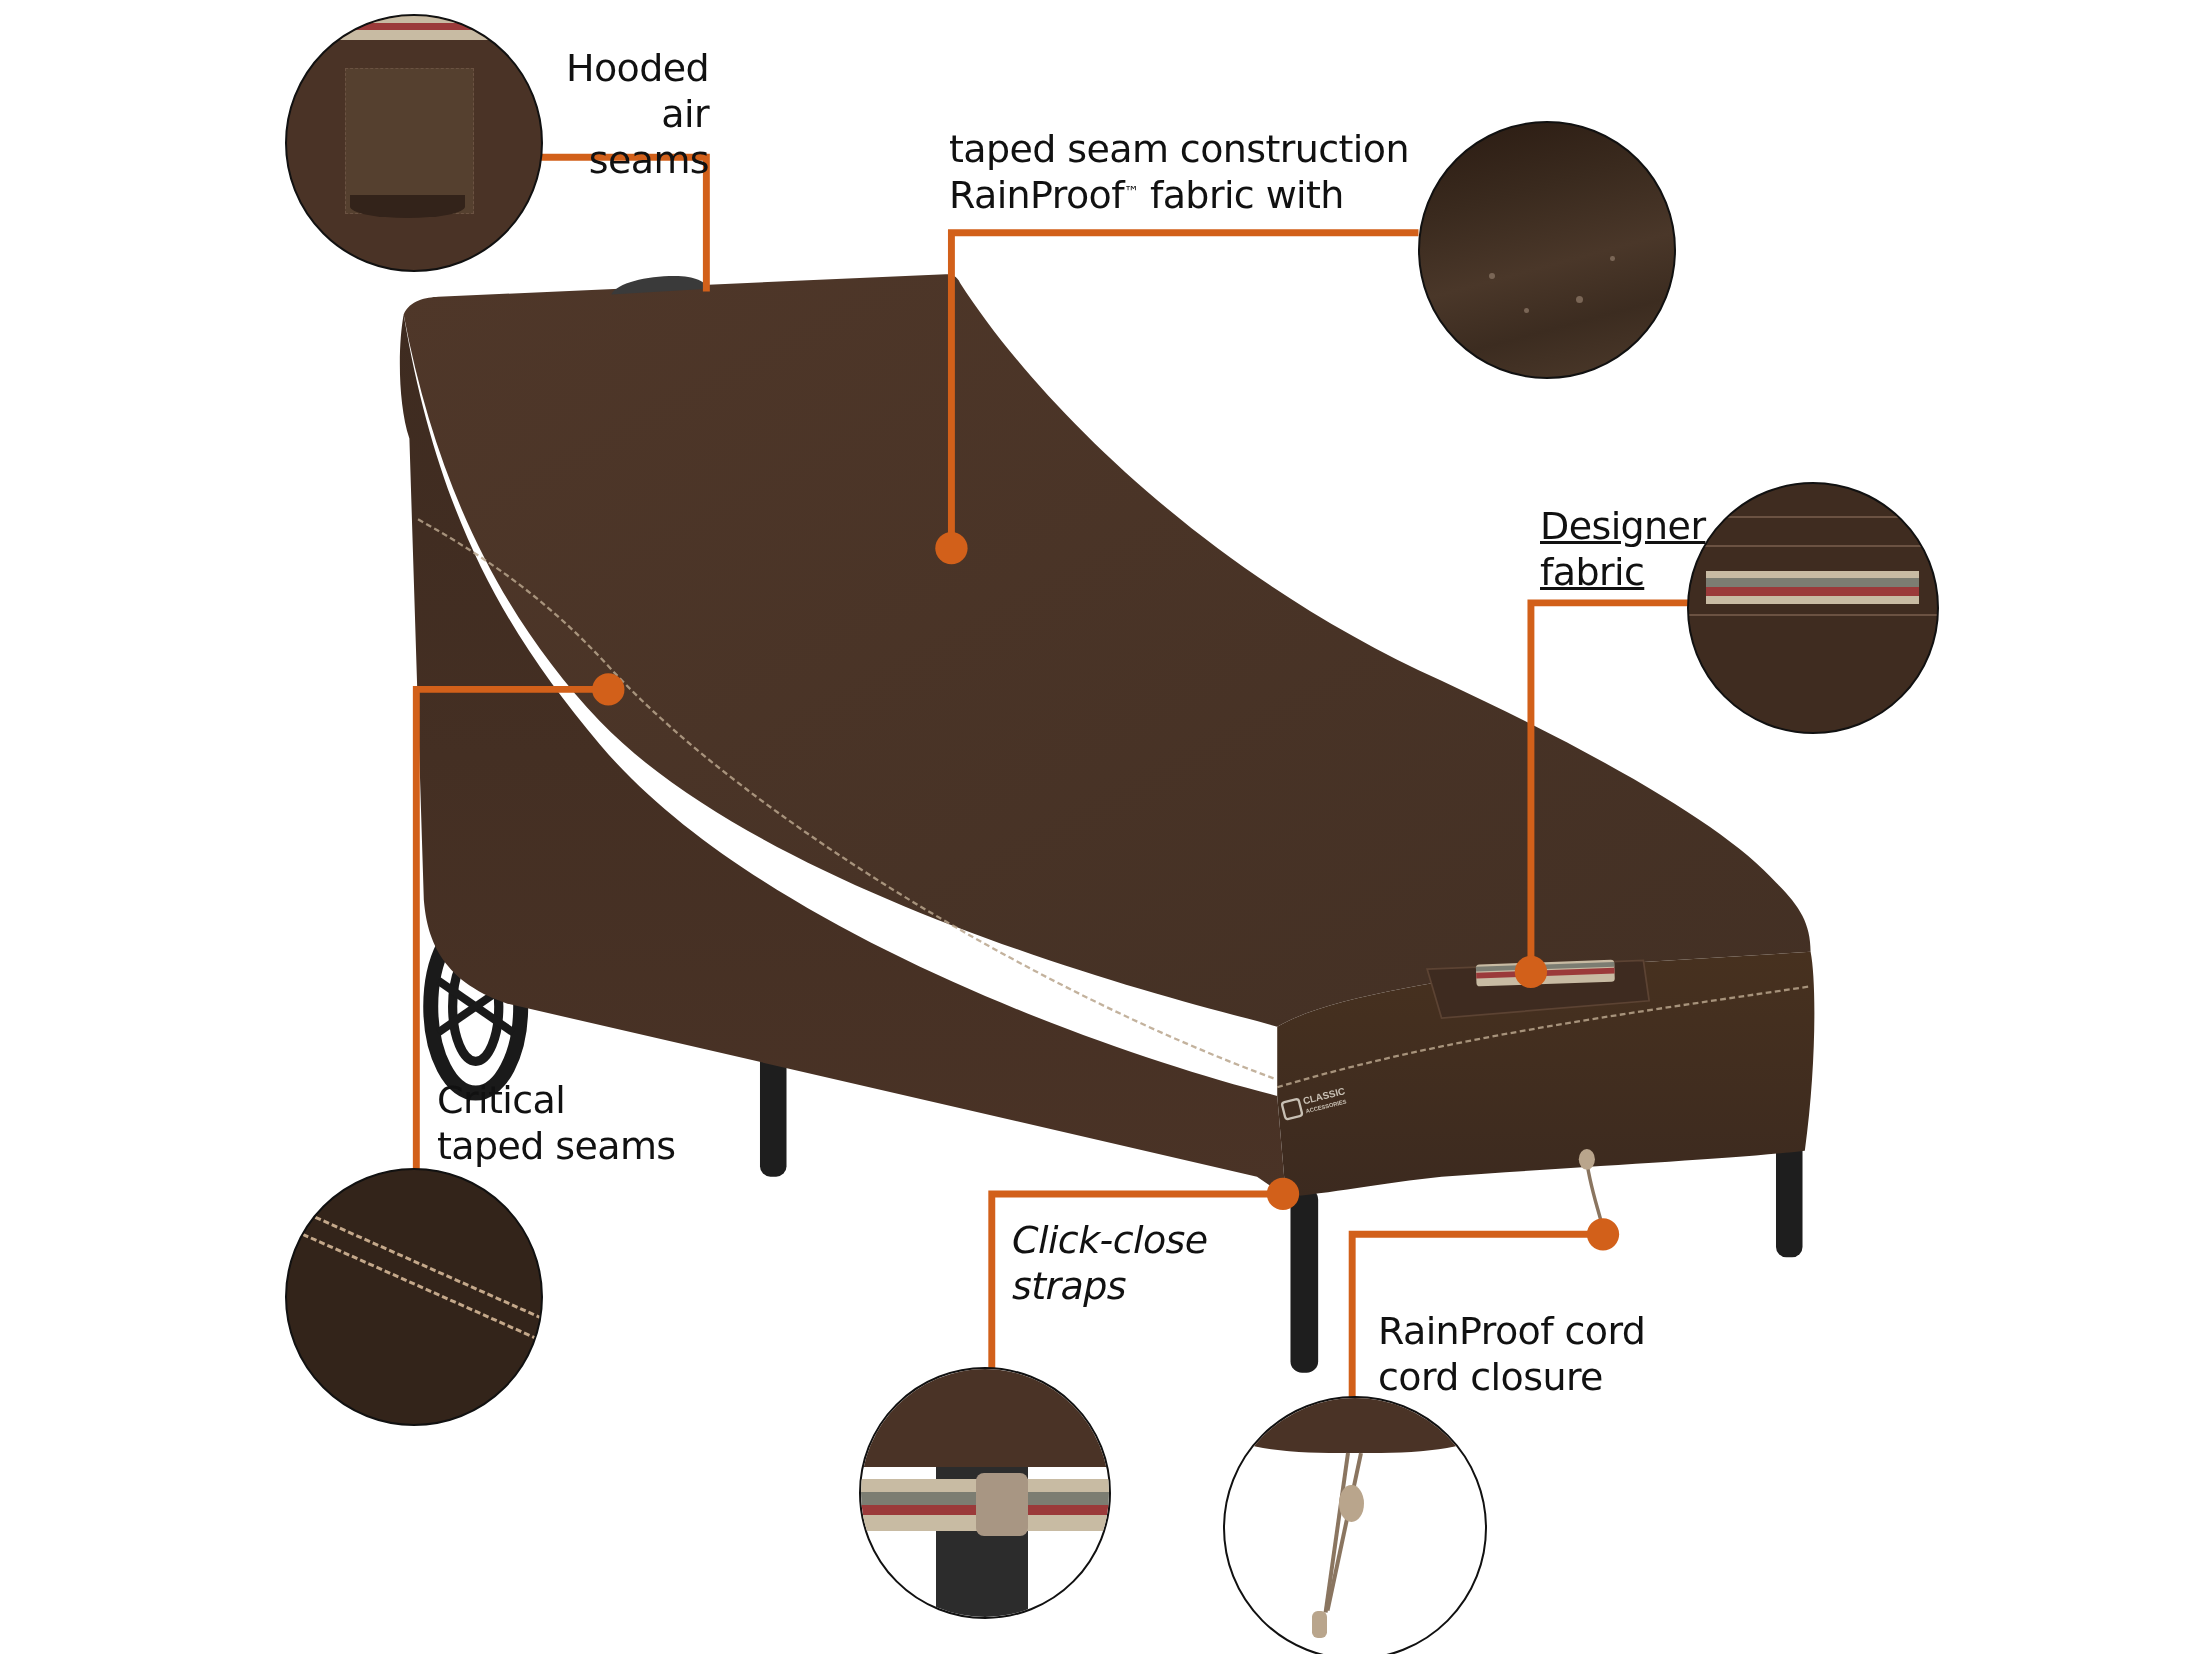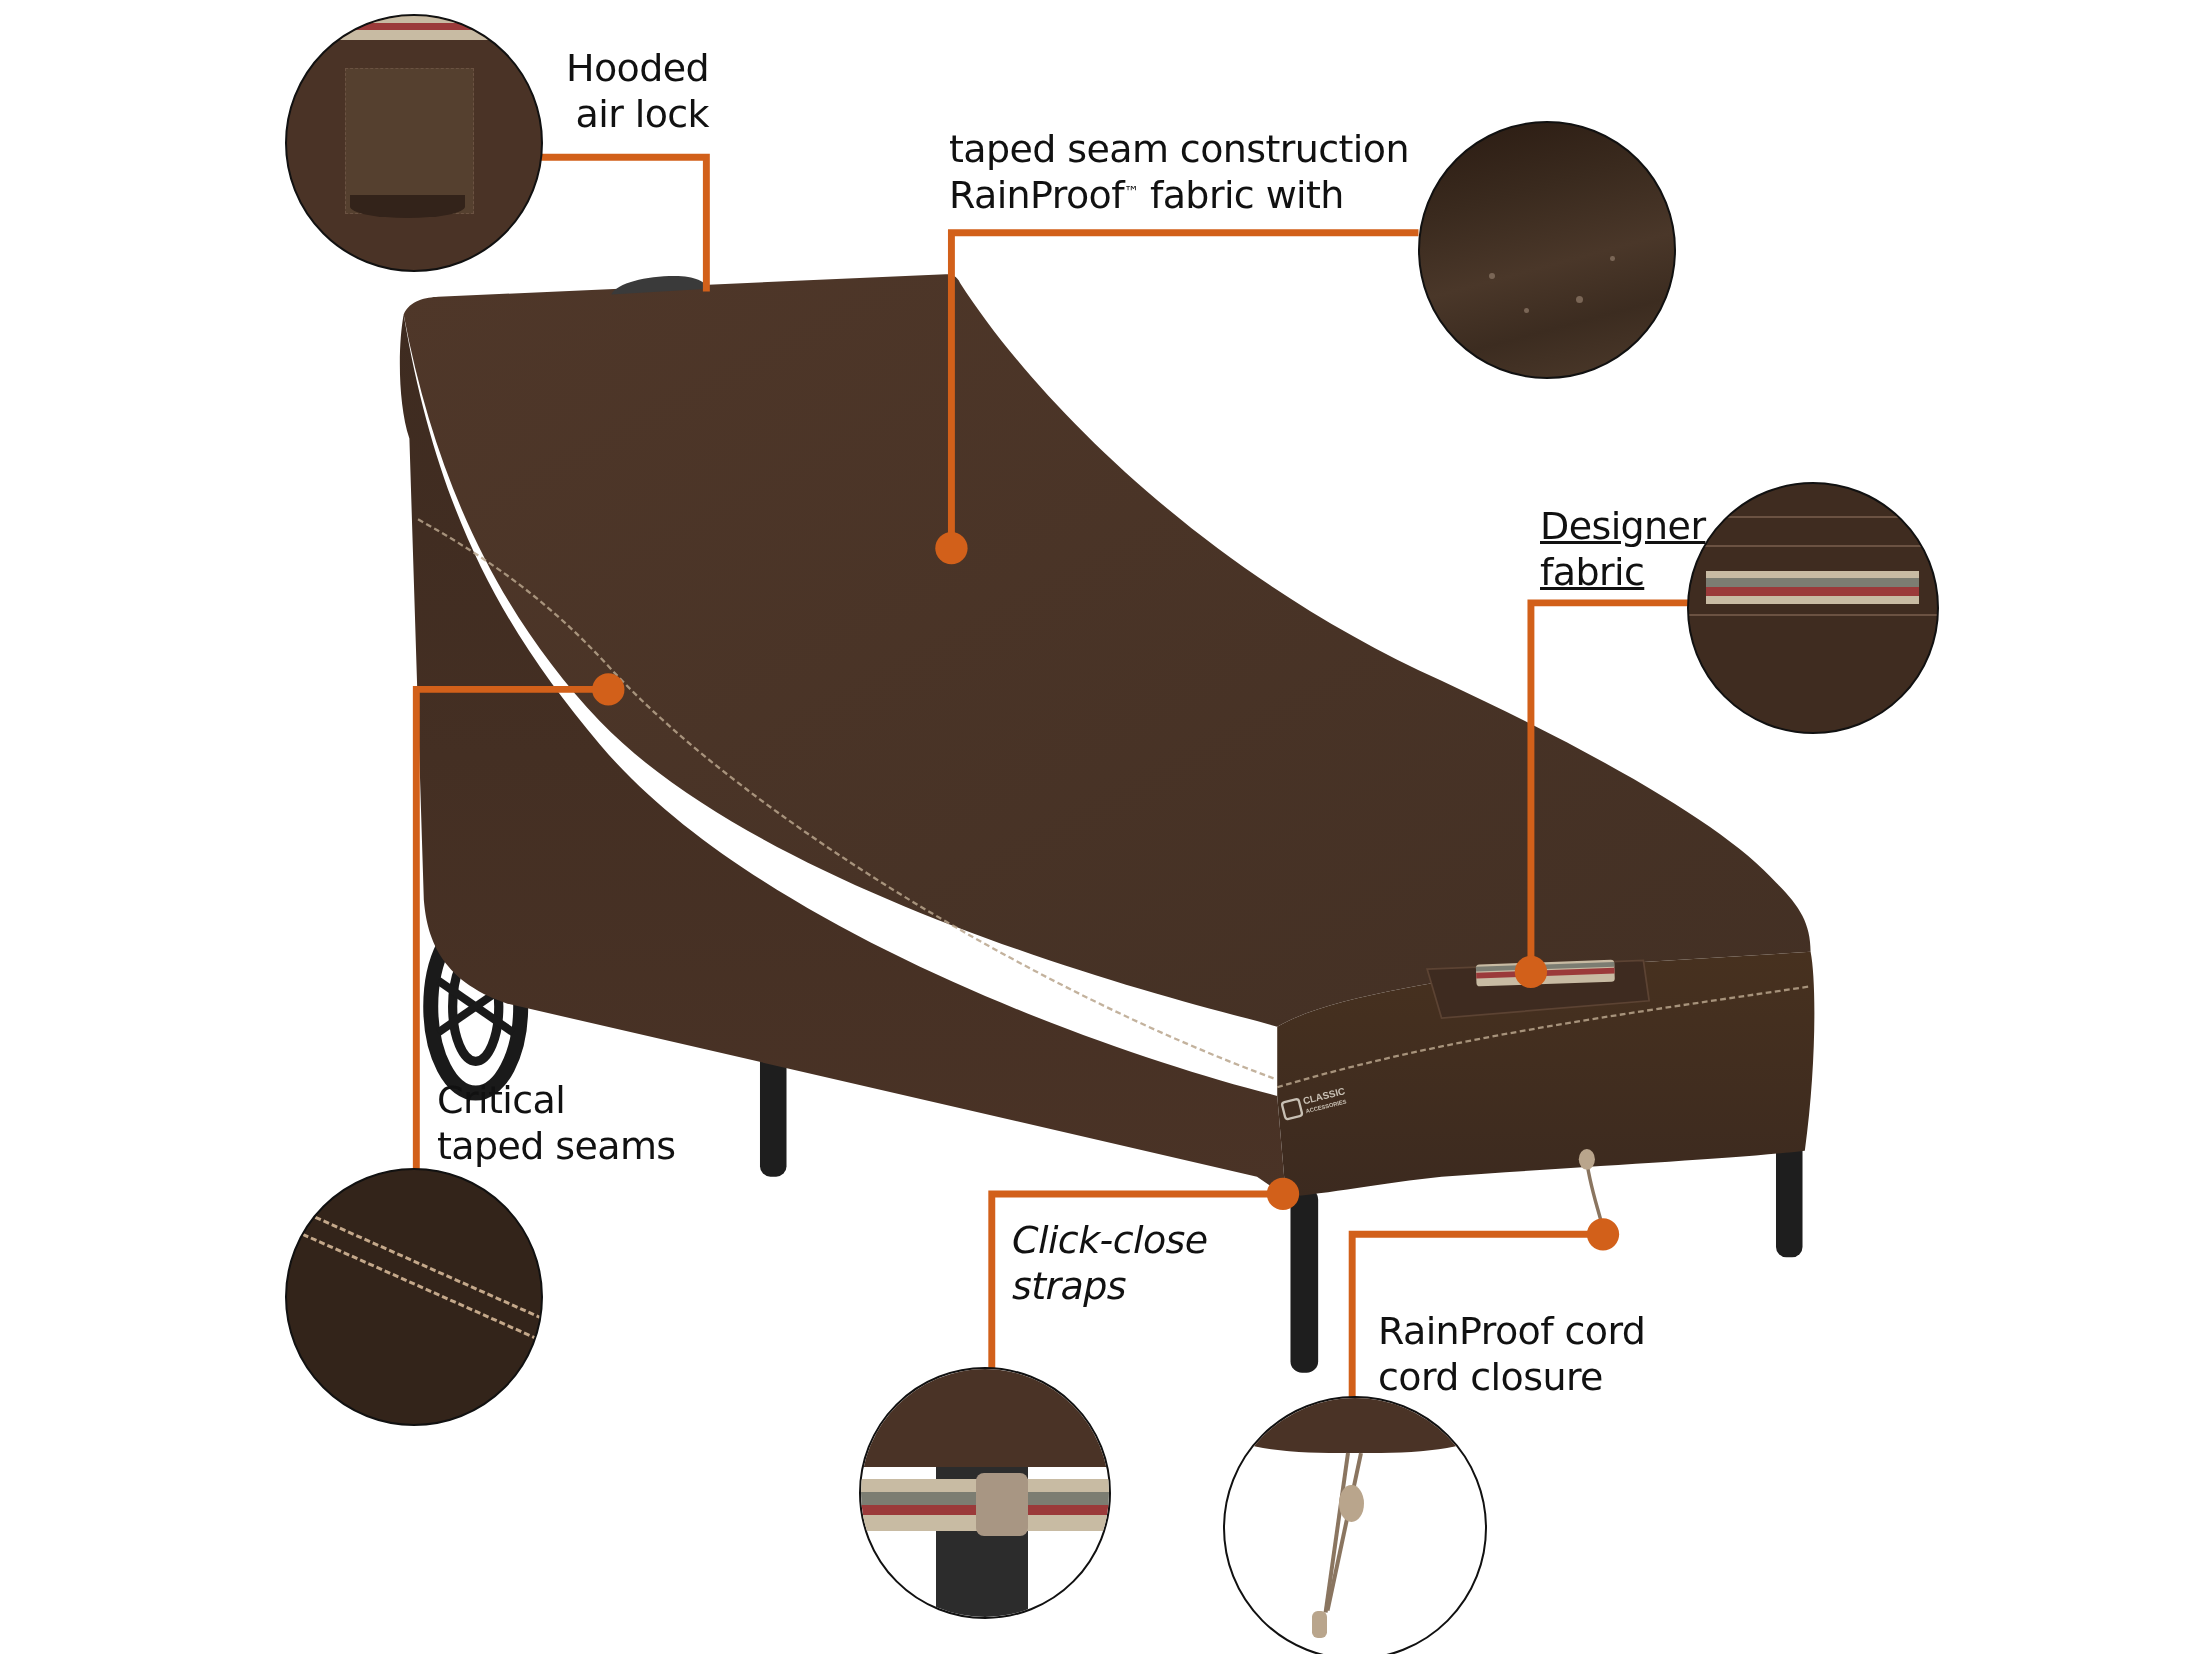--- a/index.html
+++ b/index.html
@@ -132,21 +132,21 @@
   <div class="detail" style="left:1223px;top:1396px;width:260px;height:260px;background:#FFFFFF;">
     <div style="position:absolute;left:0;top:0;width:100%;height:55px;background:#4A3326;border-radius:0 0 40% 40%;"></div>
     <div style="position:absolute;left:121px;top:55px;width:3.5px;height:161px;background:#8A7560;transform:rotate(8deg);transform-origin:top;"></div>
     <div style="position:absolute;left:134px;top:55px;width:3.5px;height:161px;background:#8A7560;transform:rotate(12deg);transform-origin:top;"></div>
     <div style="position:absolute;left:114px;top:87px;width:25px;height:37px;border-radius:50%;background:#B9A58C;"></div>
     <div style="position:absolute;left:87px;top:213px;width:15px;height:26.5px;border-radius:5.8px;background:#B9A58C;"></div>
   </div>
 
   <div class="label" style="left:562px;top:45px;text-align:right;width:147px;">
     <div>Hooded</div>
-    <div>air lock</div>
+    <div>air seams</div>
   </div>
 
   <div class="label" style="left:949px;top:126px;">
     <div>taped seam construction</div>
     <div><span>RainProof</span><sup>™</sup><span> fabric with</span></div>
   </div>
 
   <div class="label" style="left:1540px;top:503px;text-decoration:underline;">
     <div>Designer</div>
     <div>fabric</div>

